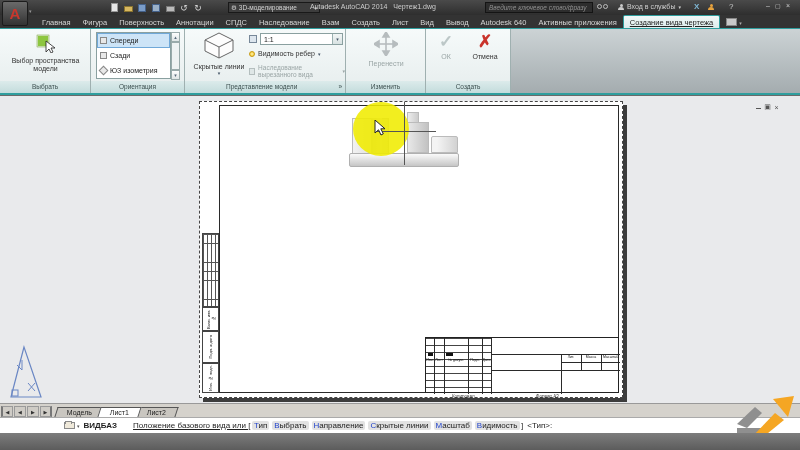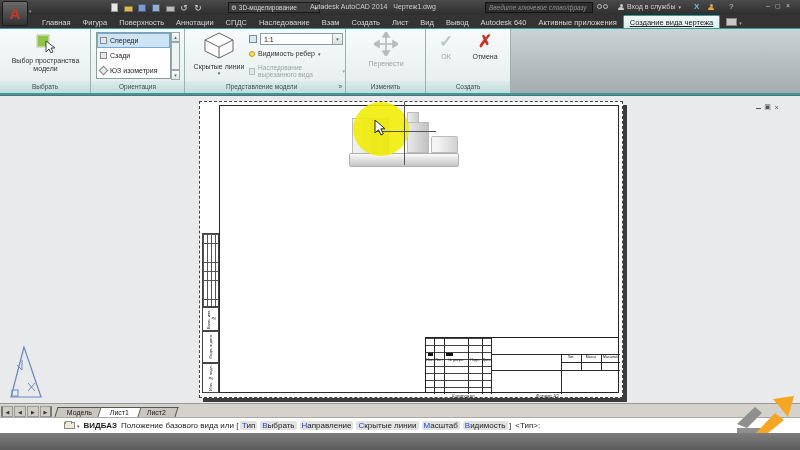--- a/index.html
+++ b/index.html
@@ -344,21 +344,21 @@
     <span style="margin-left:4px;color:#333;font-size:9px;">×</span>
     <svg width="13" height="12" style="margin-left:5px;">
         <line x1="2" y1="10" x2="9" y2="3" stroke="#444" stroke-width="2.2"></line>
         <circle cx="10" cy="2.5" r="2" fill="none" stroke="#444" stroke-width="1.3"></circle>
       </svg>
   </div>
   <div id="cmd" class="a f">
     <span style="margin-left:64px;" class="folder"></span>
     <span style="font-size:5px;color:#555;margin:0 4px 0 2px;">▾</span>
     <span style="font-weight:bold;">ВИДБАЗ</span>
-    <span style="margin-left:4px;">Положение базового вида или [</span>
+    <span style="margin-left:16px;text-decoration:underline;">Положение базового вида или [</span>
     <span class="chip"><b>Т</b><span>ип</span></span>
     <span class="chip"><b>В</b><span>ыбрать</span></span>
     <span class="chip"><b>Н</b><span>аправление</span></span>
     <span class="chip"><b>С</b><span>крытые линии</span></span>
     <span class="chip"><b>М</b><span>асштаб</span></span>
     <span class="chip"><b>В</b><span>идимость</span></span>
     <span>]</span>
     <span style="margin-left:4px;">&lt;Тип&gt;:</span>
   </div>
 

